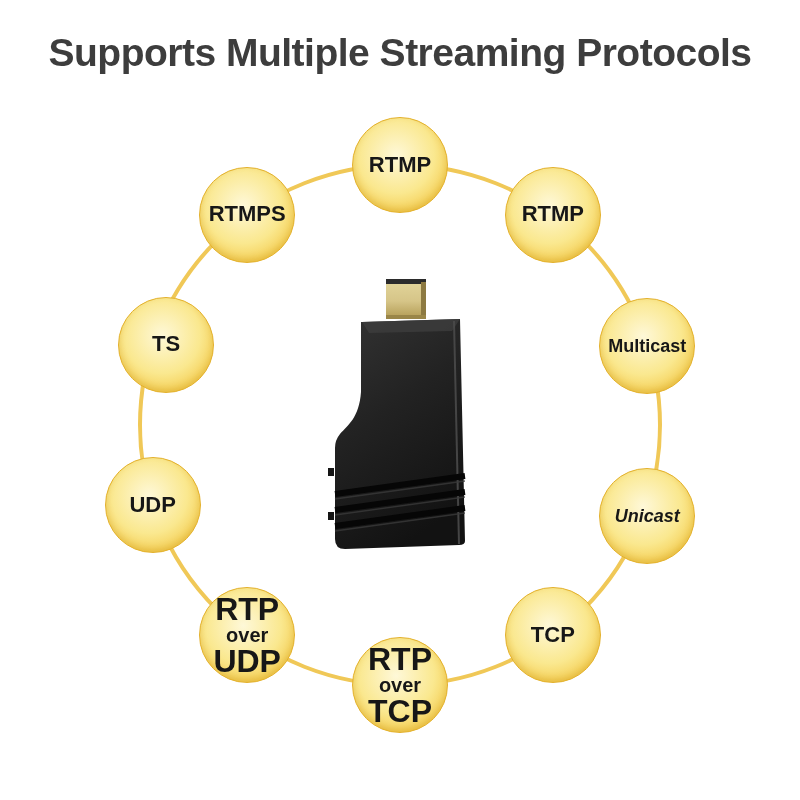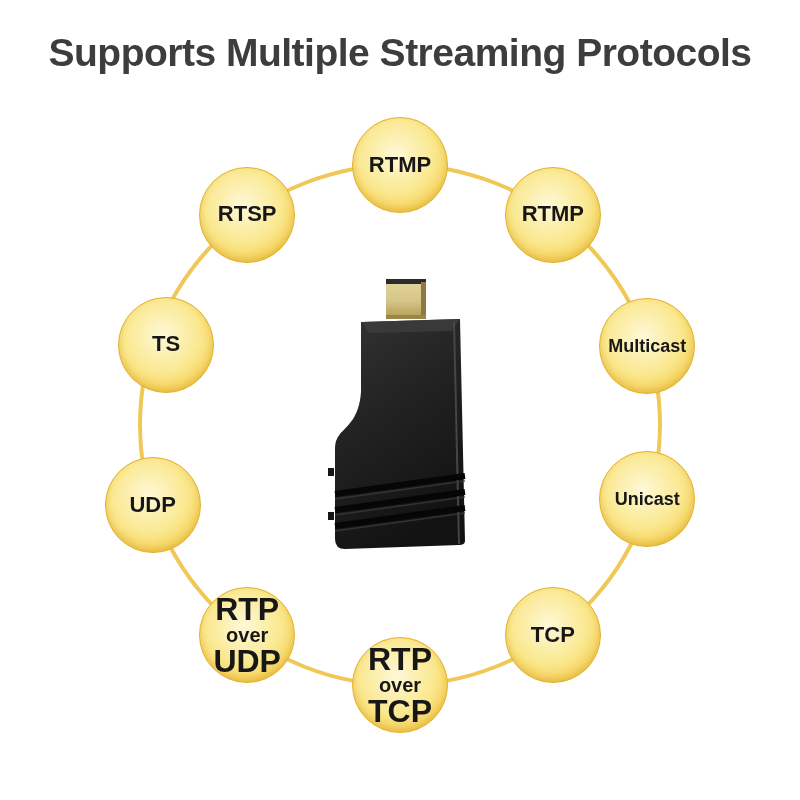--- a/index.html
+++ b/index.html
@@ -46,21 +46,21 @@
   <div id="bubbles">
       <div class="bubble" style="left: 352px; top: 117px; text-align: right;">
         <span class="line">RTMP</span>
       </div>
       <div class="bubble" style="left: 504.824px; top: 166.656px;">
         <span class="line">RTMP</span>
       </div>
       <div class="bubble" style="left: 599.275px; top: 298px;">
         <span class="line line-long">Multicast</span>
       </div>
-      <div class="bubble" style="left: 599.275px; top: 451px;">
+      <div class="bubble" style="left: 599.275px; top: 468px; font-style: italic;">
         <span class="line line-long">Unicast</span>
       </div>
       <div class="bubble" style="left: 504.824px; top: 587.344px;">
         <span class="line">TCP</span>
       </div>
       <div class="bubble multi" style="left: 352px; top: 637px;">
         <span class="line">RTP</span>
         <span class="line line-small">over</span>
         <span class="line">TCP</span>
       </div>
@@ -69,21 +69,21 @@
         <span class="line line-small">over</span>
         <span class="line">UDP</span>
       </div>
       <div class="bubble" style="left: 104.725px; top: 457.344px;">
         <span class="line">UDP</span>
       </div>
       <div class="bubble" style="left: 118px; top: 296.656px;">
         <span class="line">TS</span>
       </div>
       <div class="bubble" style="left: 199.176px; top: 166.656px;">
-        <span class="line">RTSP</span>
+        <span class="line">RTMPS</span>
       </div>
     </div>
 
   <svg class="device-svg" width="164" height="298" viewBox="0 0 164 298" aria-hidden="true">
     <defs>
       <linearGradient id="goldGrad" x1="0" y1="0" x2="0" y2="1">
         <stop offset="0" stop-color="#E3D69C"></stop>
         <stop offset="0.55" stop-color="#D6C588"></stop>
         <stop offset="1" stop-color="#B19A52"></stop>
       </linearGradient>

